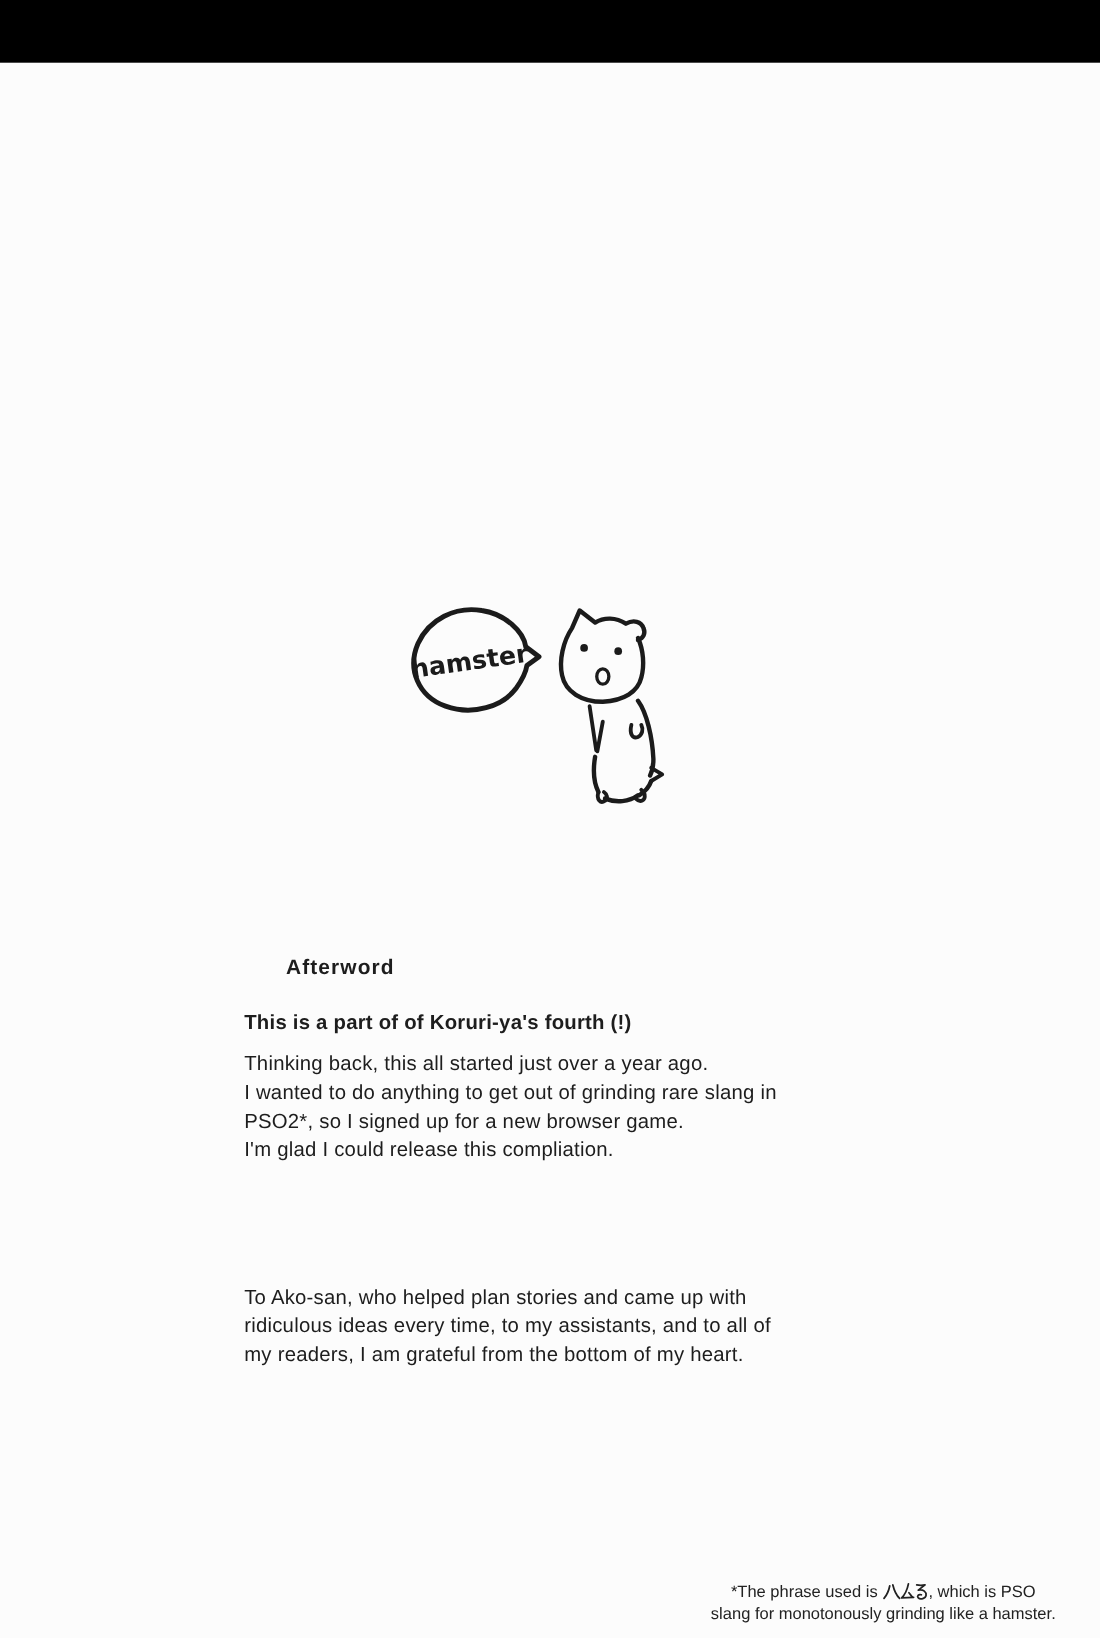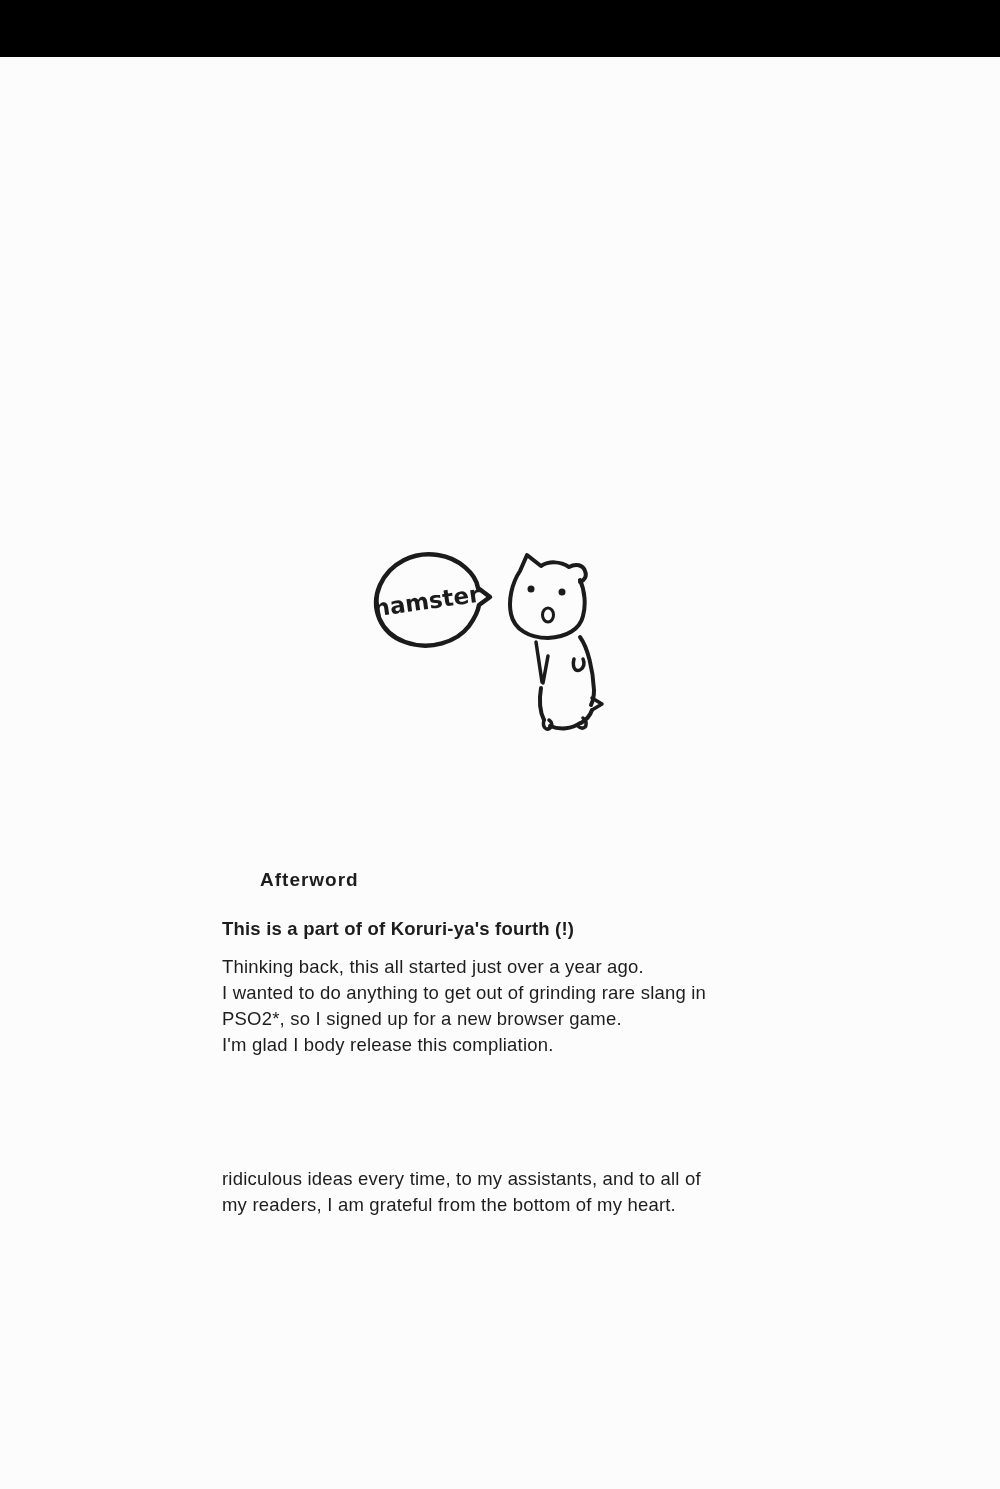--- a/index.html
+++ b/index.html
@@ -107,23 +107,34 @@
   <h1 class="heading">Afterword</h1>
 
   <div class="para" id="p1">
     <div>This is a part of of Koruri-ya's fourth (!)</div>
   </div>
 
   <div class="para" id="p2">
     <div>Thinking back, this all started just over a year ago.</div>
     <div>I wanted to do anything to get out of grinding rare slang in</div>
     <div>PSO2*, so I signed up for a new browser game.</div>
-    <div>I'm glad I body release this compliation.</div>
+    <div>I'm glad I could release this compliation.</div>
   </div>
 
   <div class="para" id="p3">
+    <div>To Ako-san, who helped plan stories and came up with</div>
     <div>ridiculous ideas every time, to my assistants, and to all of</div>
     <div>my readers, I am grateful from the bottom of my heart.</div>
   </div>
 
 
+  <div class="footnote">
+    <div>
+      <span>*The phrase used is </span><svg class="kana-svg" viewBox="0 0 44 18" fill="none" stroke="#222222" stroke-width="1.7" stroke-linecap="round" stroke-linejoin="round" aria-label="ハムる">
+        <path d="M 7,4 C 6,9 4,13 1.5,16 M 10,3 C 11.5,9 13.5,13 16.5,16"></path>
+        <path d="M 25,2 C 24,7 22,12 18.5,15.5 M 18.5,15.5 L 30,15 M 25.5,10.5 L 29,15"></path>
+        <path d="M 33,3 C 35.5,3.5 38.5,3.5 41,3 L 34.5,8 C 39.5,7 42.5,10 42,13 C 41.5,16 36.5,17.5 34.5,15.5 C 33,14 34.5,11.5 37.5,12.5"></path>
+      </svg><span>, which is PSO</span>
+    </div>
+    <div>slang for monotonously grinding like a hamster.</div>
+  </div>
 
 </div>
 
 </body></html>

